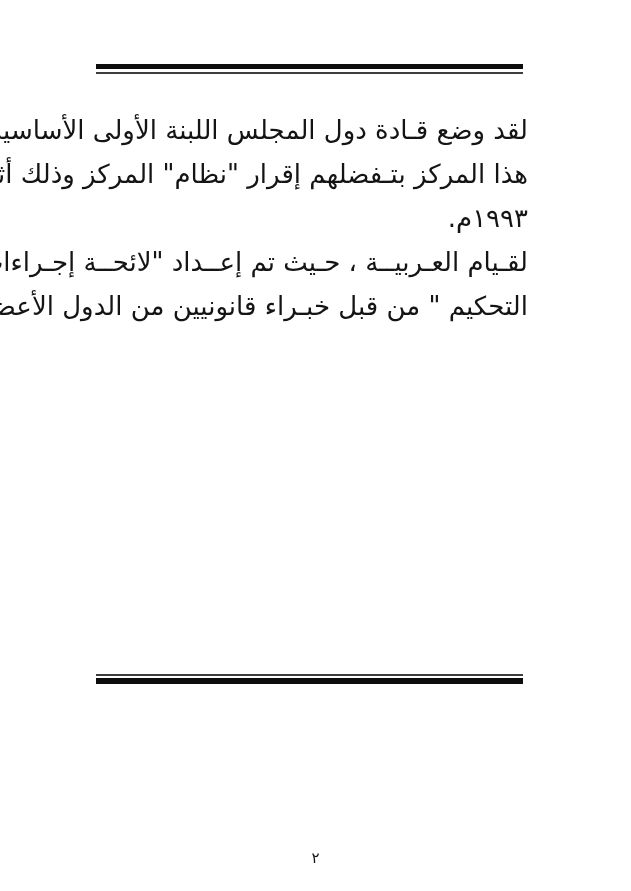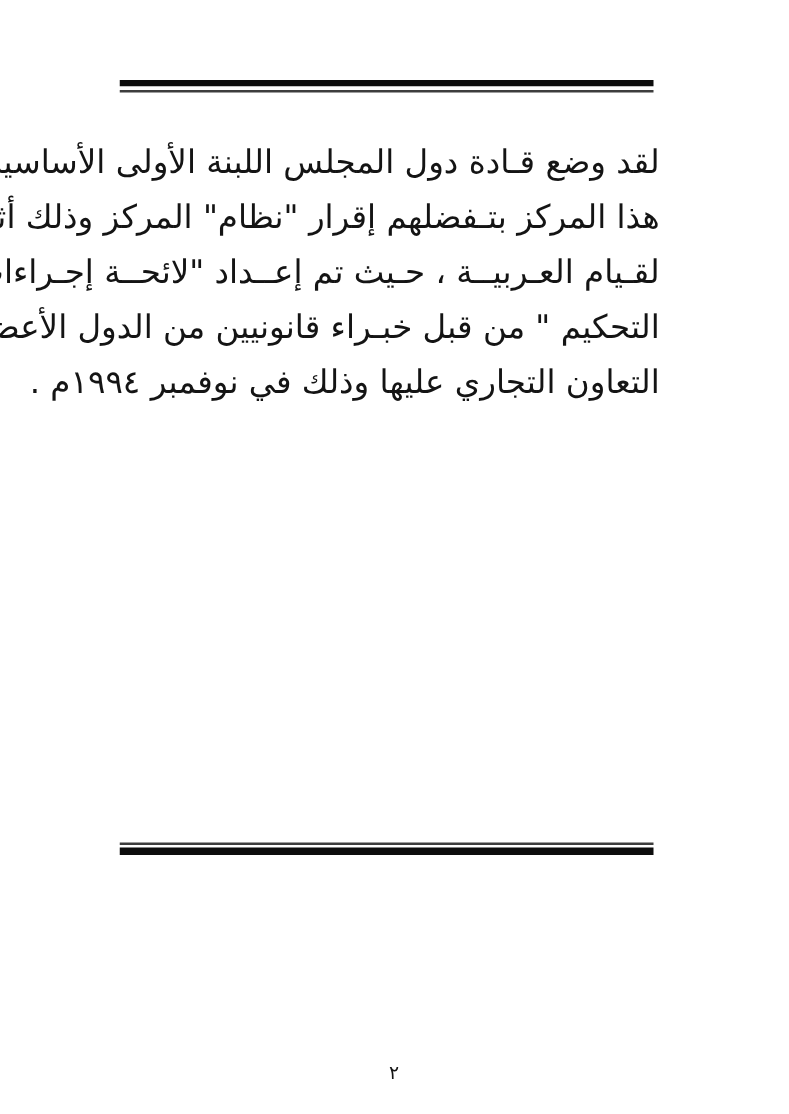--- a/index.html
+++ b/index.html
@@ -90,23 +90,23 @@
 <div class="page">
 
   <div class="rule rule-top">
     <div class="thick"></div>
     <div class="thin"></div>
   </div>
 
   <div class="text-block">
     <div class="line">لقد وضع قـادة دول المجلس اللبنة الأولى الأساسية لقـيام</div>
     <div class="line">هذا المركز بتـفضلهم إقرار "نظام" المركز وذلك أثناء</div>
+    <div class="line end">١٩٩٣م.</div>
     <div class="line">لقـيام العـربيــة ، حـيث تم إعــداد "لائحــة إجـراءات</div>
     <div class="line">التحكيم " من قبل خبـراء قانونيين من الدول الأعضاء .</div>
-    <div class="line end">التعاون التجاري عليها وذلك في نوفمبر ١٩٩٤م .</div>
   </div>
 
   <div class="rule rule-bottom">
     <div class="thin"></div>
     <div class="thick"></div>
   </div>
 
   <div class="page-number">٢</div>
 
 </div>

